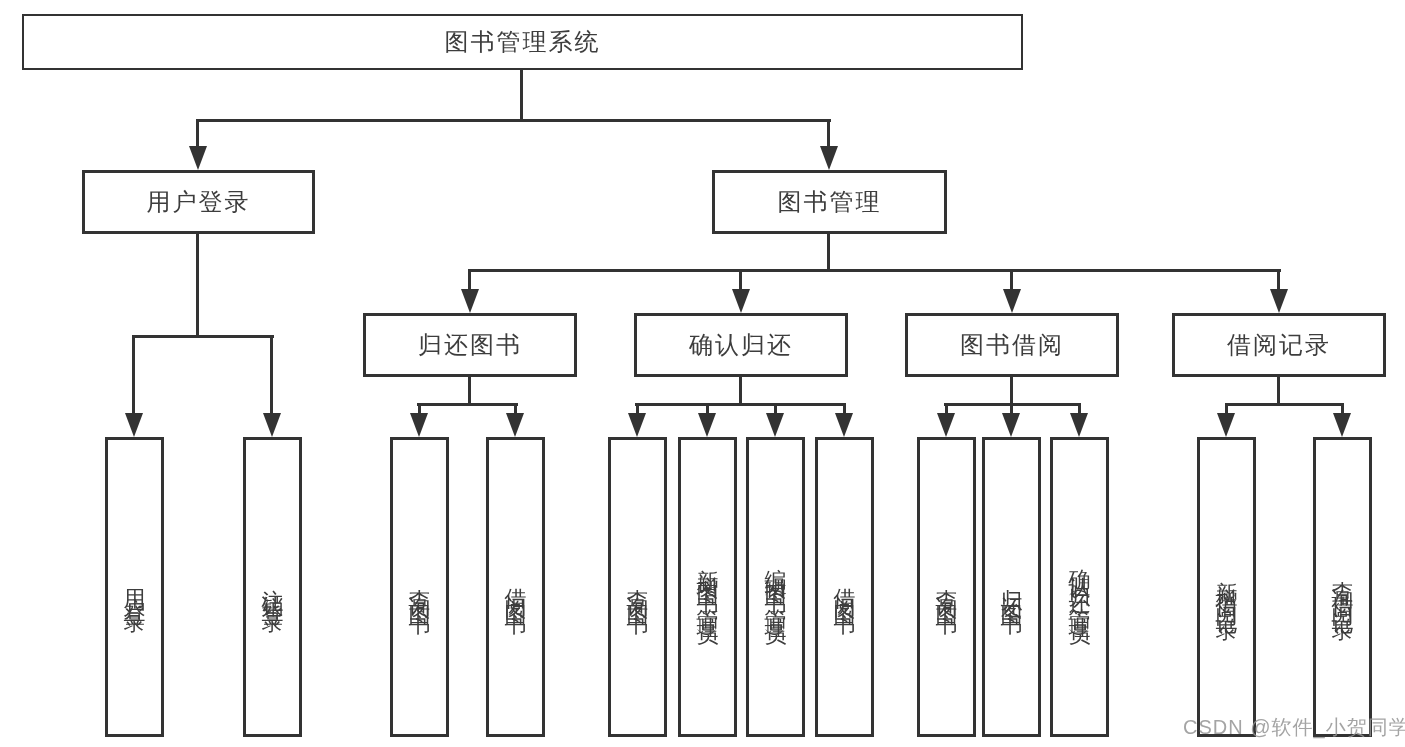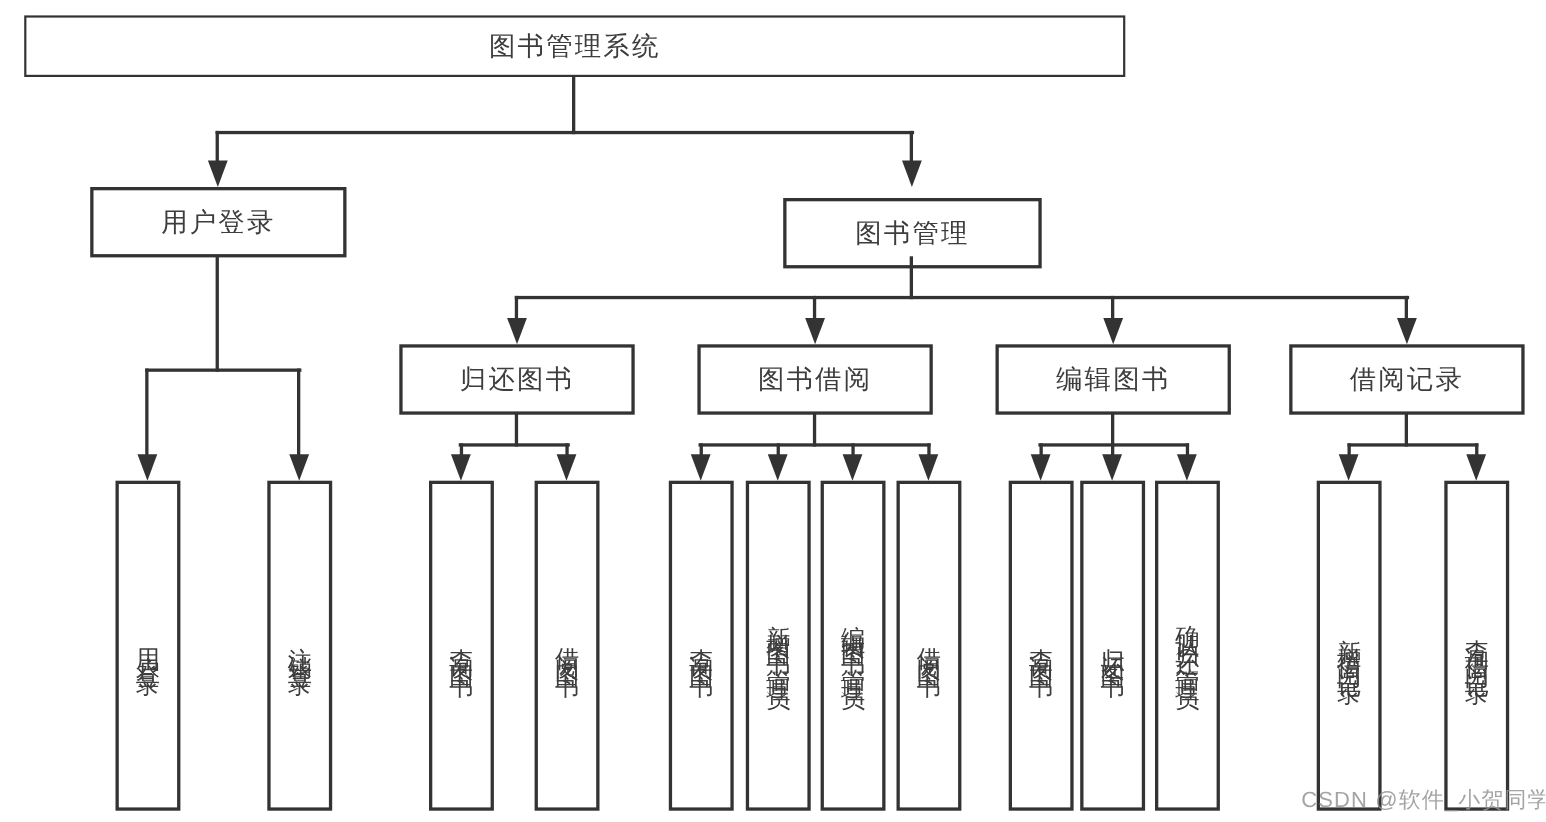--- a/index.html
+++ b/index.html
@@ -67,21 +67,21 @@
   <div class="line" style="left:520px; top:69px; width:3px; height:53px;"></div>
   <div class="line" style="left:196px; top:119px; width:635px; height:3px;"></div>
   <div class="line" style="left:196px; top:119px; width:3px; height:32px;"></div>
   <div class="arr" style="left:189px; top:146px;"></div>
   <div class="line" style="left:827px; top:119px; width:3px; height:32px;"></div>
   <div class="arr" style="left:820px; top:146px;"></div>
 
   <div class="box" style="left:82px; top:170px; width:233px; height:64px;">
     <span class="hlabel">用户登录</span>
   </div>
-  <div class="box" style="left:712px; top:180px; width:235px; height:64px;">
+  <div class="box" style="left:712px; top:170px; width:235px; height:64px;">
     <span class="hlabel">图书管理</span>
   </div>
 
   <div class="line" style="left:196px; top:233px; width:3px; height:105px;"></div>
   <div class="line" style="left:132px; top:335px; width:142px; height:3px;"></div>
   <div class="line" style="left:132px; top:335px; width:3px; height:80px;"></div>
   <div class="arr" style="left:125px; top:413px;"></div>
   <div class="line" style="left:270px; top:335px; width:3px; height:80px;"></div>
   <div class="arr" style="left:263px; top:413px;"></div>
 
@@ -93,24 +93,24 @@
   <div class="arr" style="left:732px; top:289px;"></div>
   <div class="line" style="left:1010px; top:269px; width:3px; height:22px;"></div>
   <div class="arr" style="left:1003px; top:289px;"></div>
   <div class="line" style="left:1277px; top:269px; width:3px; height:22px;"></div>
   <div class="arr" style="left:1270px; top:289px;"></div>
 
   <div class="box" style="left:363px; top:313px; width:214px; height:64px;">
     <span class="hlabel">归还图书</span>
   </div>
   <div class="box" style="left:634px; top:313px; width:214px; height:64px;">
-    <span class="hlabel">图书借阅</span>
+    <span class="hlabel">确认归还</span>
   </div>
   <div class="box" style="left:905px; top:313px; width:214px; height:64px;">
-    <span class="hlabel">编辑图书</span>
+    <span class="hlabel">图书借阅</span>
   </div>
   <div class="box" style="left:1172px; top:313px; width:214px; height:64px;">
     <span class="hlabel">借阅记录</span>
   </div>
 
   <div class="line" style="left:468px; top:376px; width:3px; height:30px;"></div>
   <div class="line" style="left:417px; top:403px; width:101px; height:3px;"></div>
   <div class="line" style="left:418px; top:403px; width:3px; height:14px;"></div>
   <div class="arr" style="left:410px; top:413px;"></div>
   <div class="line" style="left:514px; top:403px; width:3px; height:14px;"></div>

